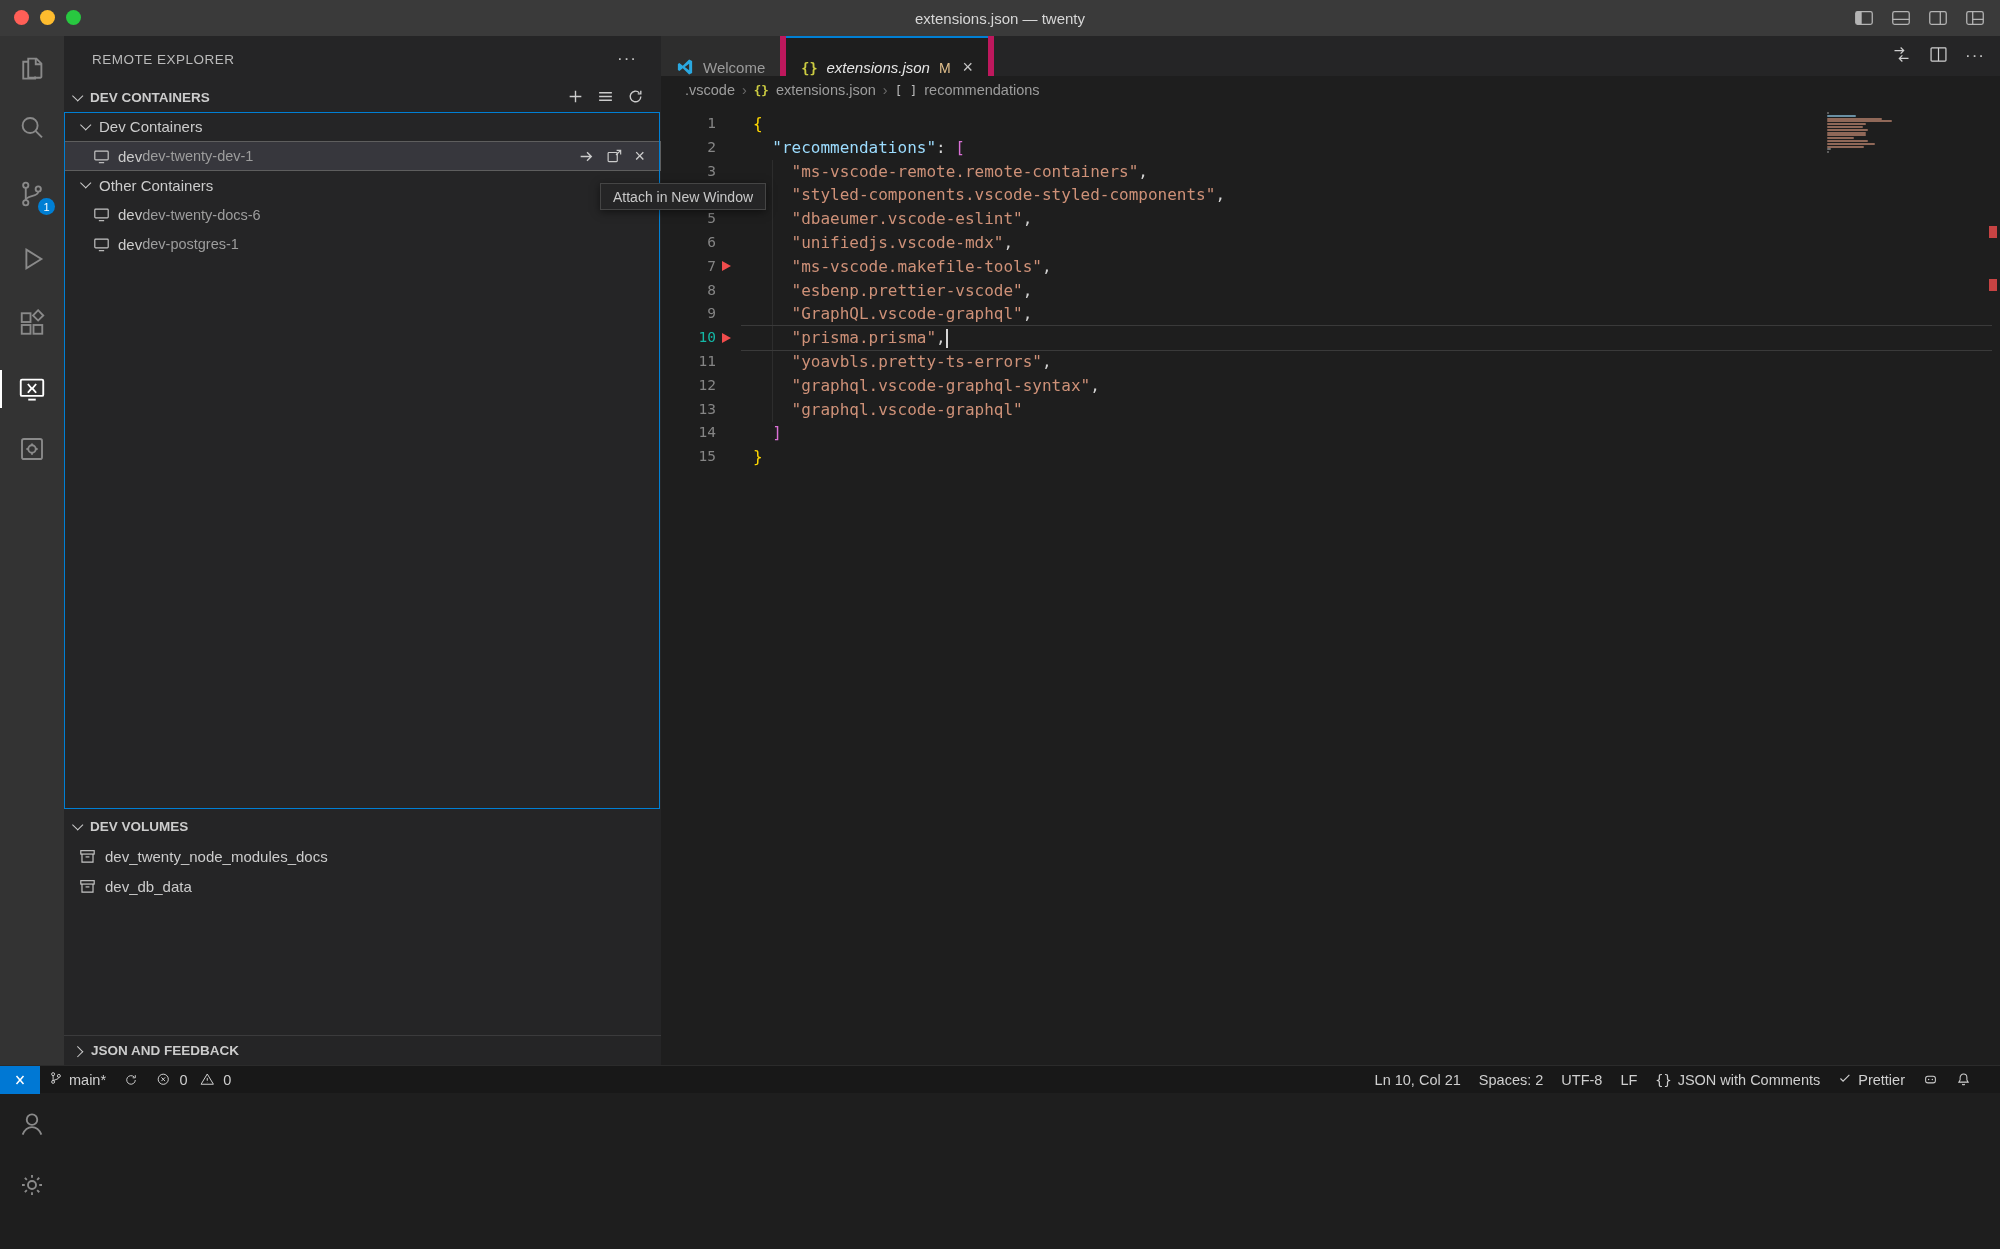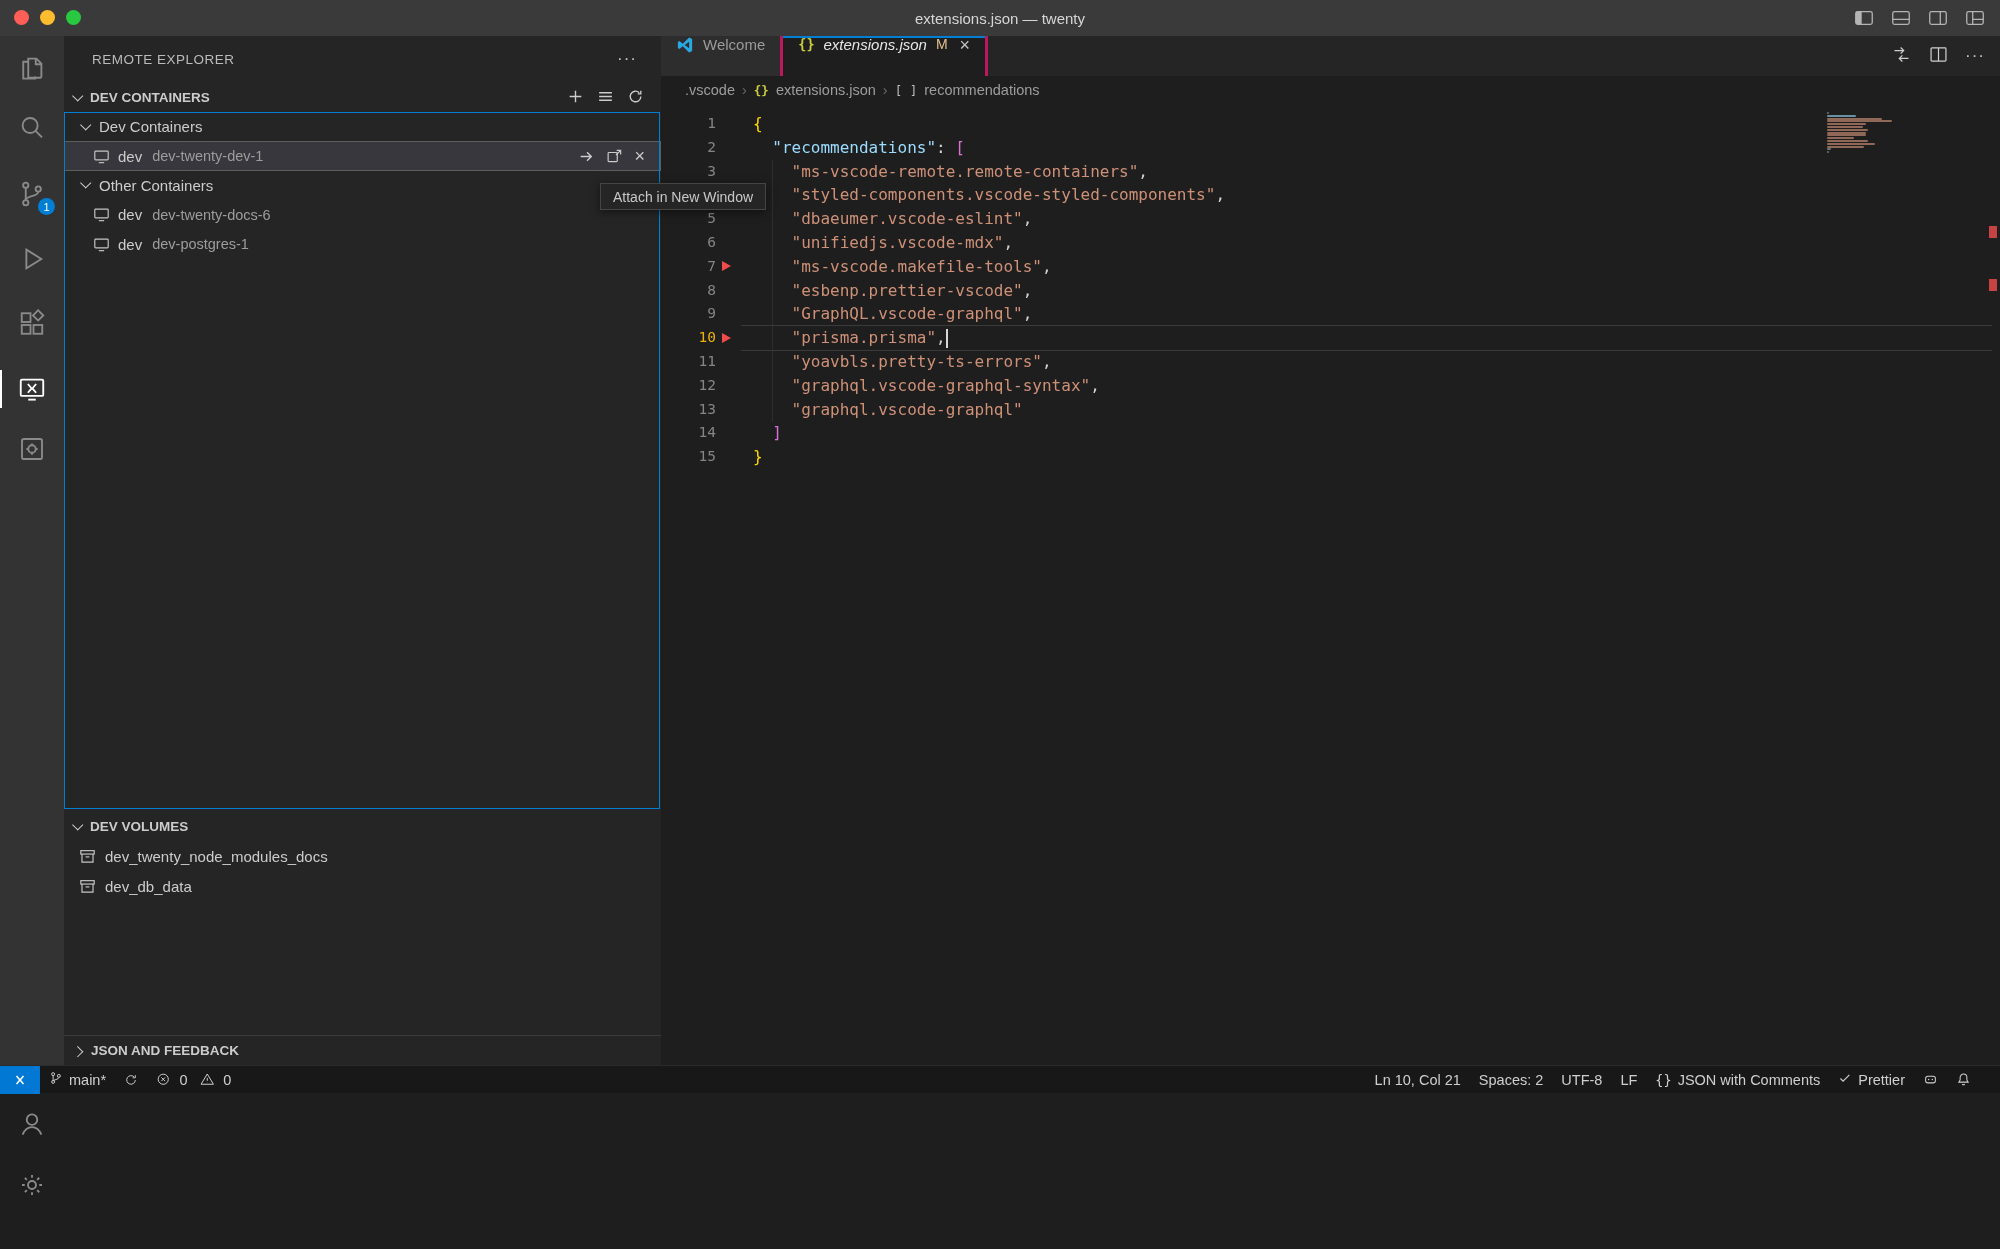--- a/index.html
+++ b/index.html
@@ -37,56 +37,56 @@
   .sec-lab{margin-left:9px}
   .sec-acts{margin-left:auto;display:flex;align-items:center;gap:13px;padding-right:17px;color:#cccccc}
   #tree{position:absolute;top:76px;left:0;right:0}
   #volumes{position:absolute;top:806px;left:0;right:0}
   .trow{display:flex;align-items:center;height:29.4px;font-size:15px;color:#cccccc;position:relative}
   .trow.group{padding-left:17px}
   .glab{margin-left:10px}
   .trow.item{padding-left:29px}
   .cicon,.vicon{display:flex;align-items:center;flex:none}
   .iname{margin-left:8px}
-  .idesc{margin-left:10px;color:#9d9d9d;font-size:14.5px}
+  .idesc{color:#9d9d9d;font-size:14.5px}
   .trow.sel{background:var(--selection_bg);outline:1px solid #5e5e5e;outline-offset:-1px}
   .acts{margin-left:auto;display:flex;align-items:center;gap:11px;padding-right:16px}
   .act{display:flex;align-items:center;color:#cccccc}
   .act.x{font-size:18px;line-height:1}
   .act.x::before{content:"×"}
   .vrow{display:flex;align-items:center;height:29.4px;font-size:15px;color:#cccccc;padding-left:15px}
   .vrow .vlab{margin-left:9px}
   .focus-rect{position:absolute;left:0;top:76px;width:596px;height:697px;border:1px solid var(--accent);pointer-events:none;z-index:5}
   .sec-h.help{bottom:0;height:30px;border-top:1px solid rgba(128,128,128,.25)}
   .sec-h.help .sec-lab{margin-left:10px}
 
   
   .editor-group{position:absolute;left:661px;top:0;right:0;bottom:0;background:var(--editor)}
   .tabbar{position:absolute;top:0;left:0;right:0;height:40px;background:var(--tabbar);display:flex;align-items:stretch}
-  .tab{display:flex;align-items:flex-start;padding:0 15px;border-right:3px solid #be185d;font-size:15px;position:relative}
+  .tab{display:flex;align-items:flex-end;padding:0 15px;border-right:6px solid #be185d;font-size:15px;position:relative}
   .tab.inactive{background:var(--tab_inactive);color:#9b9b9b}
   .tab.active{background:var(--editor);color:#e6e6e6}
   .tab.active::before{content:'';position:absolute;top:0;left:0;right:0;height:2px;background:var(--accent)}
   .tab .ticon{margin-right:9px;display:flex;align-items:center}
   .json-ic{color:#cbcb41;font-family:"DejaVu Sans Mono",monospace;font-size:13.5px;font-weight:bold}
   .tab-label.italic{font-style:italic}
   .mod{color:var(--modified);margin-left:9px;font-size:14px}
   .tab-close{margin-left:12px;color:#c5c5c5;font-size:18px;line-height:1}
   .tab-close::before{content:"×"}
   .tab-acts{margin-left:auto;display:flex;align-items:center;gap:16px;padding-right:15px;color:#cfcfcf}
   .breadcrumb{position:absolute;top:40px;left:0;right:0;height:28px;display:flex;align-items:center;padding-left:24px;font-size:14.5px;color:#9d9d9d;gap:7px}
   .bc-sep{color:#6a6a6a}
   .bc-sep::before{content:"›"}
   .bc-ficon{color:#cbcb41;font-family:"DejaVu Sans Mono",monospace;font-size:12.5px;font-weight:bold}
   .bc-sicon{color:#bbbbbb;font-family:"DejaVu Sans Mono",monospace;font-size:12.5px}
   .code-area{position:absolute;top:68px;left:0;right:0;bottom:0}
   #code-lines{position:absolute;top:8px;left:0;right:0;font-family:"DejaVu Sans Mono",monospace;font-size:16px}
   .line{position:relative;height:23.8px;line-height:23.8px;white-space:pre;color:var(--punct)}
   .num{position:absolute;left:0;top:0;width:55px;text-align:right;color:#858585;font-size:14.5px}
-  .line.cur .num{color:#eab308}
+  .line.cur .num{color:#14b8a6}
   .codetxt{position:absolute;left:92px;top:0}
   .tk{color:var(--key)} .ts{color:var(--string)} .tp{color:var(--punct)}
   .tb1{color:var(--bracket1)} .tb2{color:var(--bracket2)}
   .delmark{position:absolute;left:61px;top:6.4px;width:0;height:0;border-left:9px solid var(--git_deleted);border-top:5.5px solid transparent;border-bottom:5.5px solid transparent}
   .line.cur::after{content:'';position:absolute;left:80px;right:8px;top:-1px;bottom:-1px;border-top:1px solid #3a3a3a;border-bottom:1px solid #3a3a3a;pointer-events:none}
   .caret{position:absolute;top:2.4px;width:2px;height:19px;background:#d7d7d7}
   .iguide{position:absolute;left:111px;top:55.6px;height:262px;width:1px;background:rgba(255,255,255,.07)}
   .minimap{position:absolute;top:8px;left:1166px;width:80px}
   .mmline{height:2px;margin-bottom:.8px;border-radius:1px}
   .rmark{position:absolute;right:3px;width:8px;height:12px;background:var(--git_deleted);opacity:.8}

